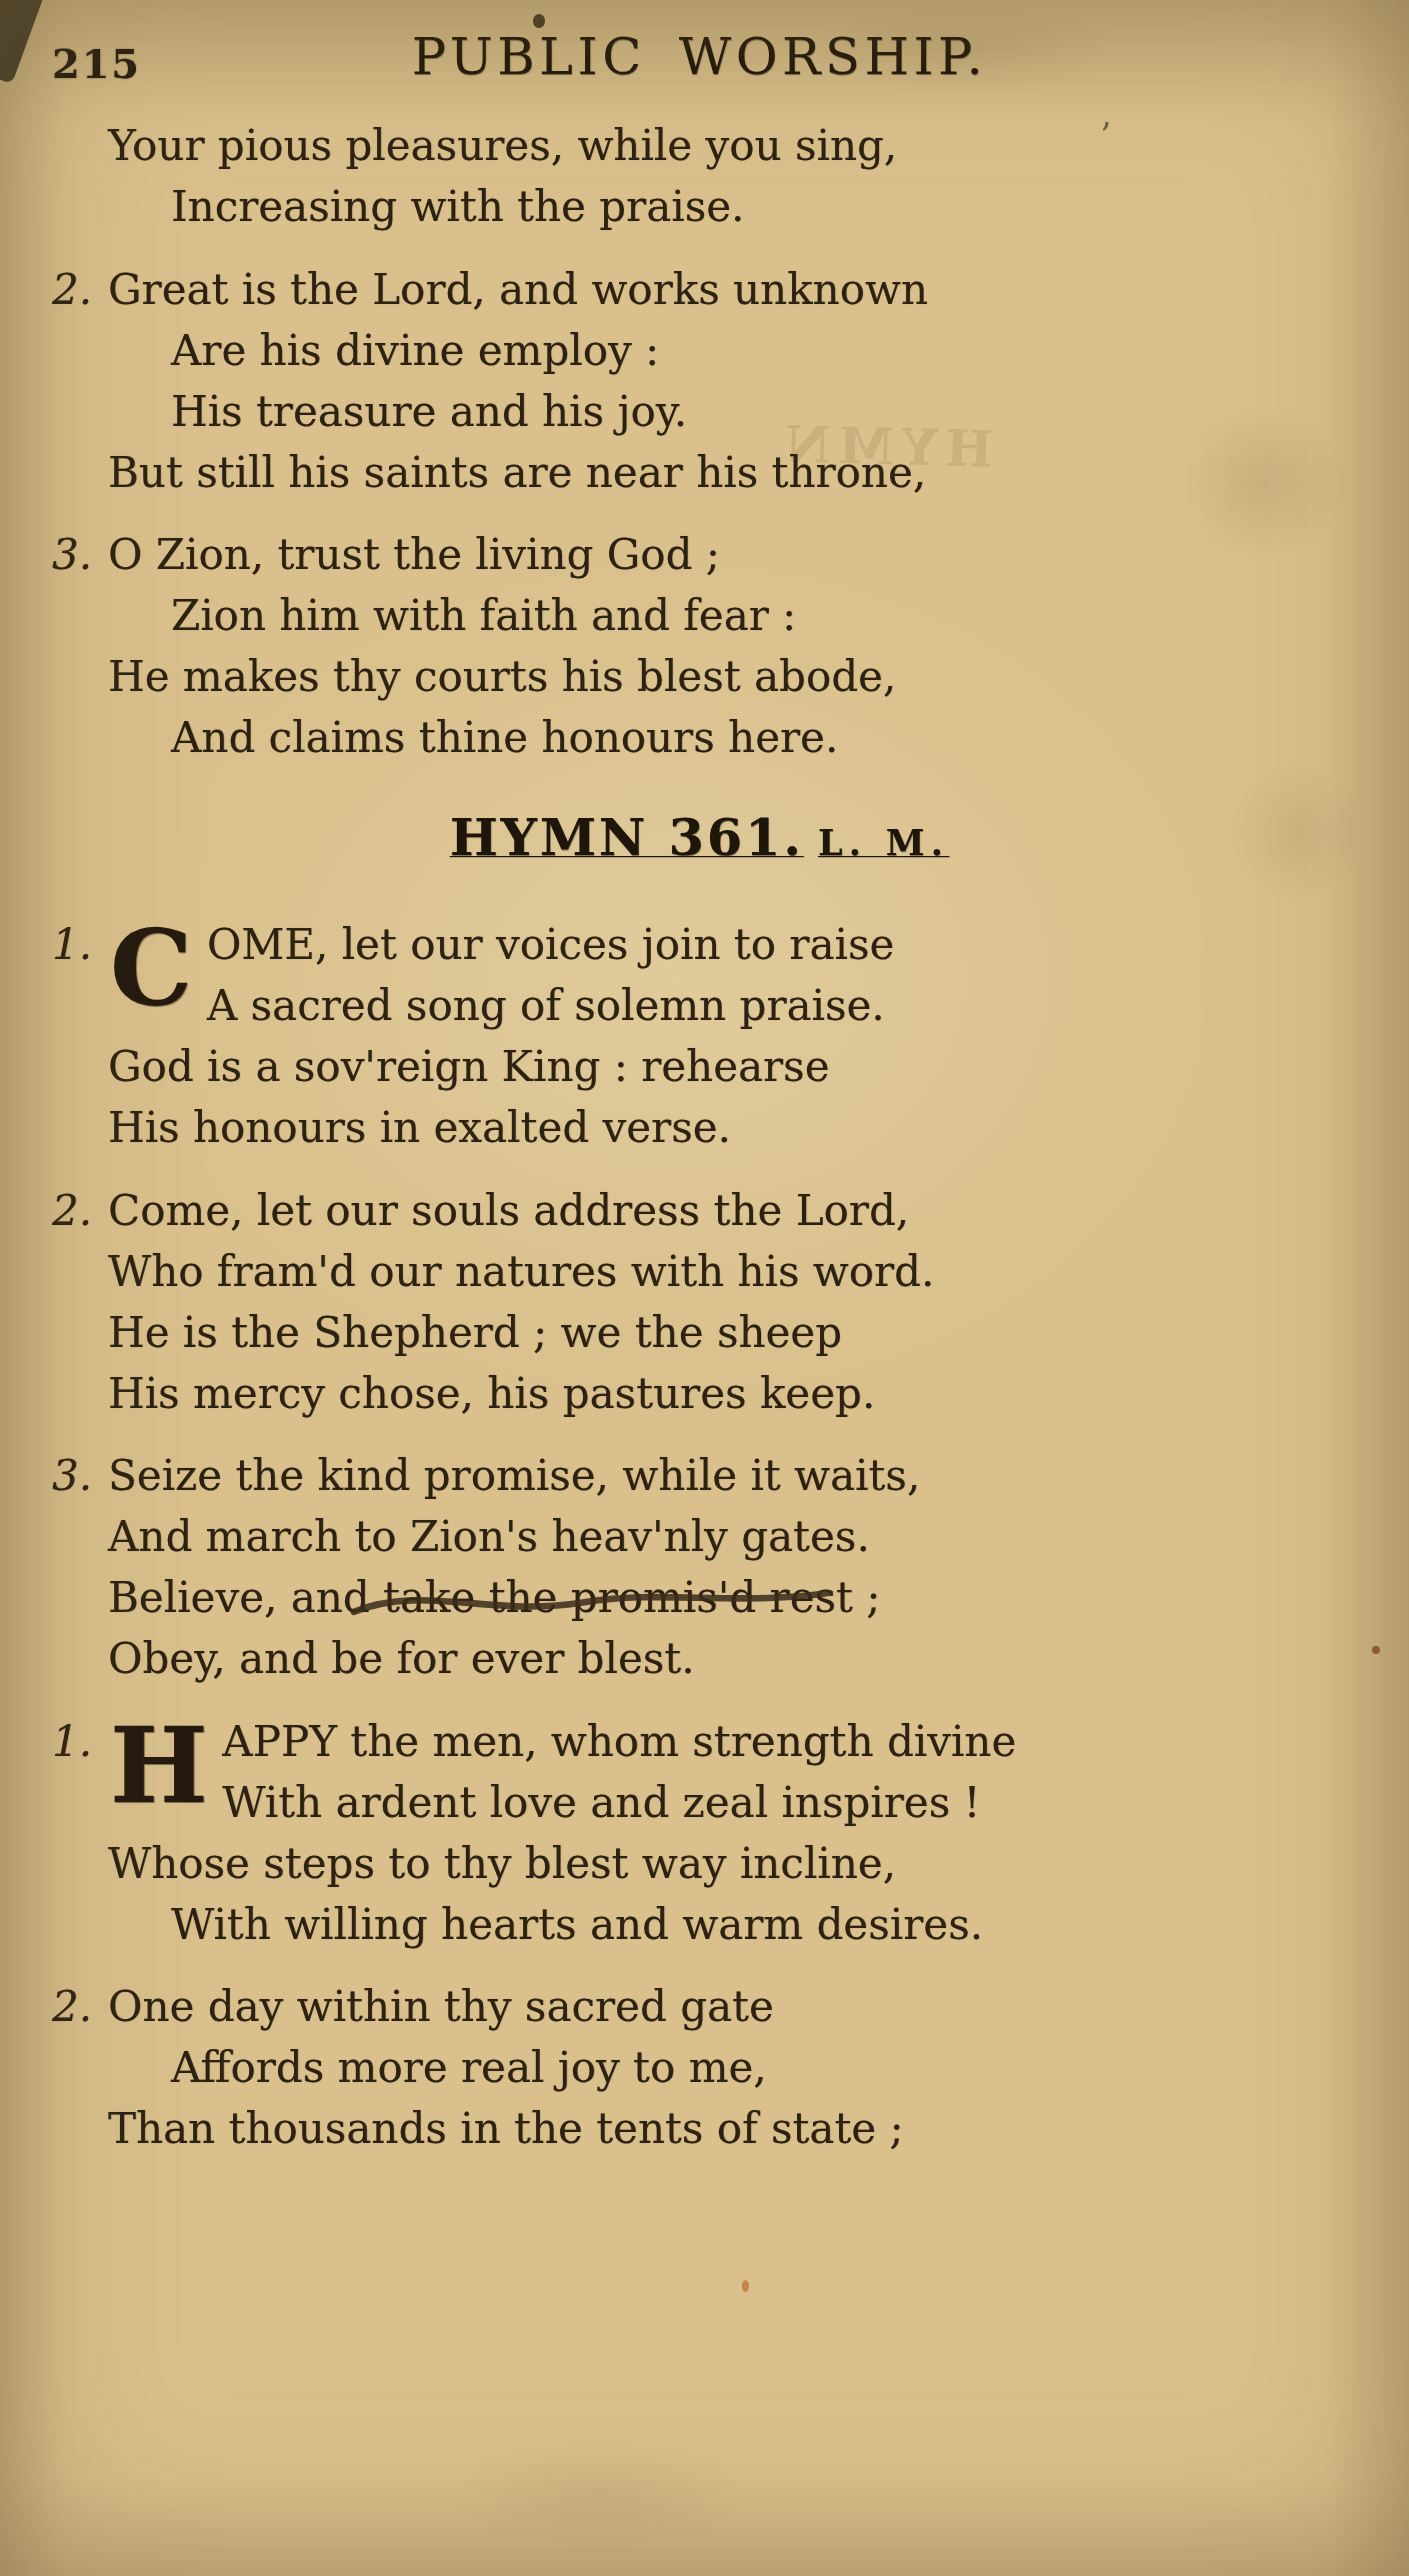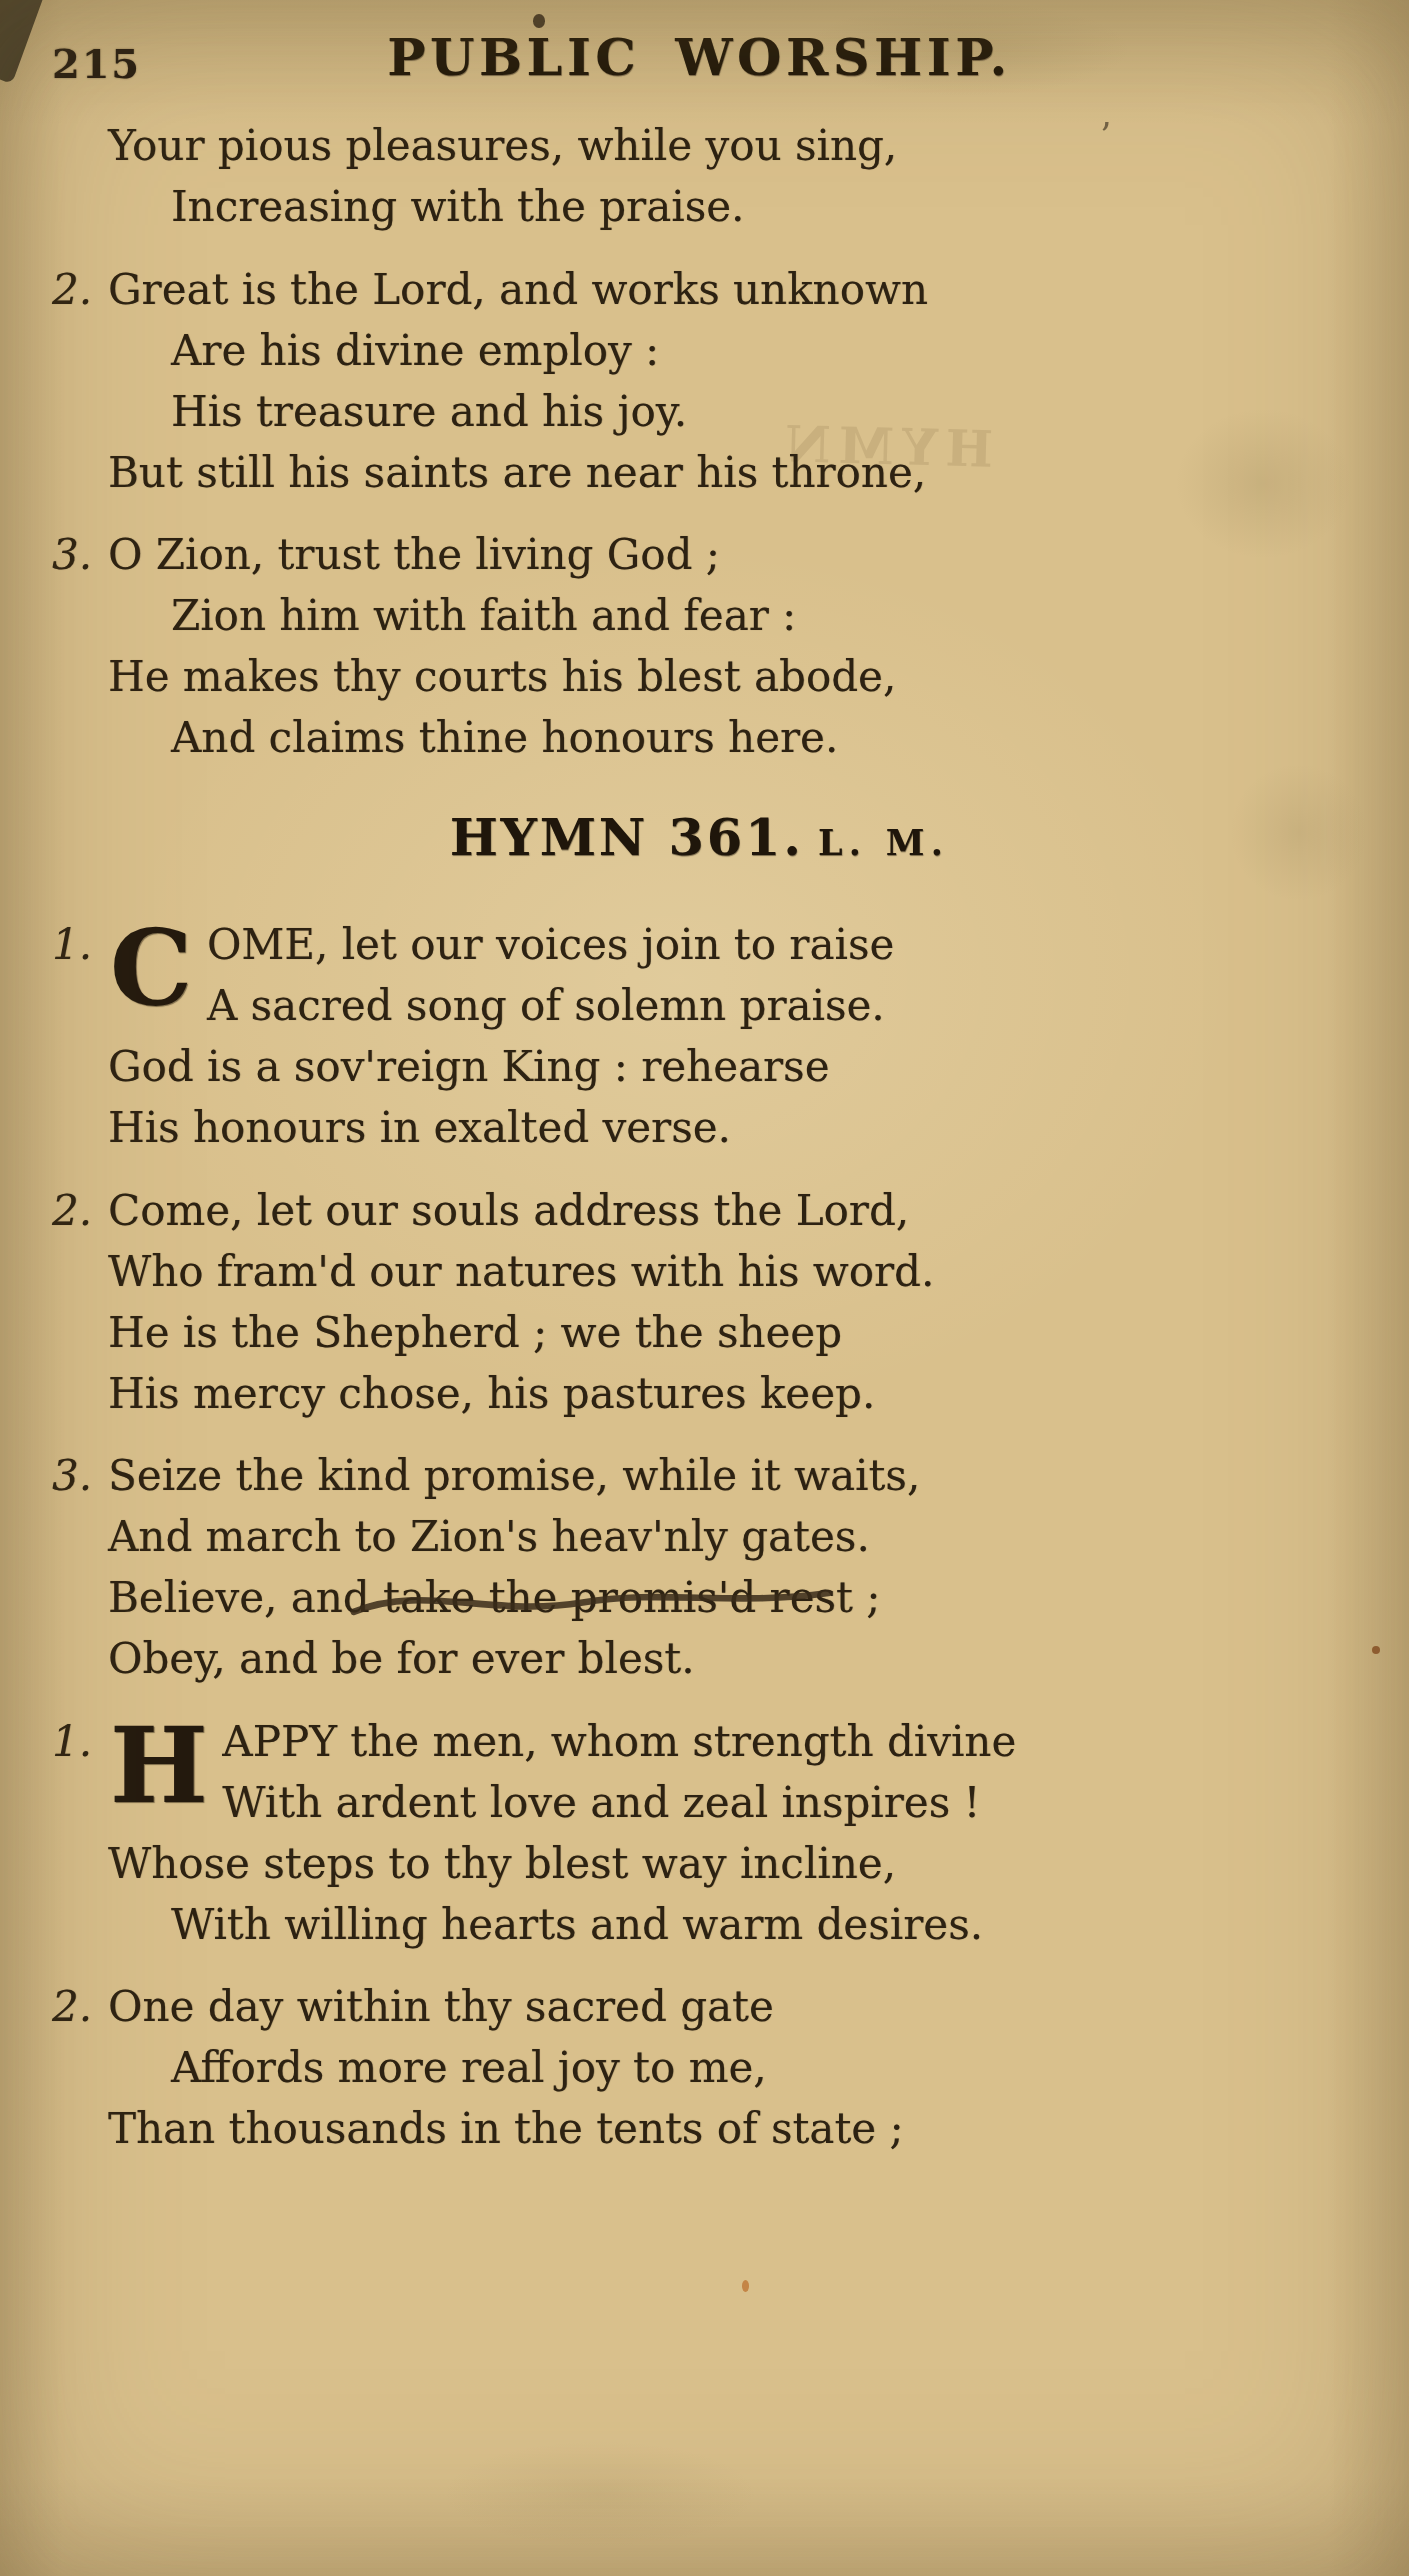--- a/index.html
+++ b/index.html
@@ -18,37 +18,37 @@
     overflow:hidden;
     font-family:"DejaVu Serif", serif;
   }
   .vignette{position:absolute;inset:0;z-index:5;pointer-events:none;
     box-shadow:inset 0 0 188px rgba(108,86,48,0.35), inset 0 27px 81px rgba(125,104,62,0.16);}
   
   .page-header{position:relative;height:68px;margin-bottom:20px;z-index:2;}
   .page-number{position:absolute;left:0;top:12.5px;font-size:40px;font-weight:700;
     letter-spacing:1.8px;color:#241b10;text-shadow:0 0 1.8px rgba(40,30,15,0.55);}
   .running-title{position:absolute;left:50%;top:0;transform:translateX(-50%);
-    font-size:51px;font-weight:700;letter-spacing:4.5px;word-spacing:12.5px;color:#201709;
+    font-size:51px;font-weight:400;letter-spacing:4.5px;word-spacing:12.5px;color:#201709;
     text-shadow:0.5px 0.5px 0.9px rgba(35,26,12,0.5);white-space:nowrap;}
   
   .page-body{position:relative;z-index:2;}
   .stanza{position:relative;padding-left:56px;margin-bottom:21.5px;
     font-size:42px;line-height:61px;color:#2d2212;
     text-shadow:0.4px 0.4px 0.8px rgba(45,34,18,0.45);}
   .stanza::after{content:"";display:block;clear:both;}
   .verse-number{position:absolute;left:0;top:0;font-style:italic;}
   .verse-line{white-space:nowrap;position:relative;}
   .indent-2{margin-left:63px;}
   .drop-cap{float:left;font-size:104px;line-height:95px;height:111px;
     font-weight:700;margin:7.2px 14.3px 0 1.8px;color:#241a0e;
     text-shadow:0.9px 0.9px 0.9px rgba(35,25,10,0.5);}
   .hymn-heading{position:relative;text-align:center;margin:38px 0 32px;
     font-weight:700;color:#1f160b;z-index:2;line-height:63px;
-    text-shadow:0.5px 0.5px 0.9px rgba(30,22,10,0.5);white-space:nowrap;}
+    text-shadow:0.5px 0.5px 0.9px rgba(30,22,10,0.5);white-space:nowrap;text-decoration:underline;}
   .hymn-title{font-size:51px;letter-spacing:2.7px;}
   .hymn-meter{font-size:35px;letter-spacing:6.3px;margin-left:14.3px;}
   .ink-stroke{position:absolute;left:242px;top:10.7px;width:484px;height:47px;pointer-events:none;}
   
   .artifact{position:absolute;z-index:1;pointer-events:none;}
   .corner-mark{left:-16px;top:-30px;width:48px;height:109px;background:#35301f;
     transform:rotate(20deg);border-radius:8px;opacity:0.9;}
   .ink-dot{left:533px;top:14.3px;width:11.6px;height:13.4px;background:#302617;border-radius:50%;opacity:0.85;}
   .stray-quote{left:1100px;top:115px;font-size:36px;color:rgba(46,35,22,0.6);}
   .bleed-through{left:777px;top:417px;transform:scaleX(-1) rotate(-1.5deg);

